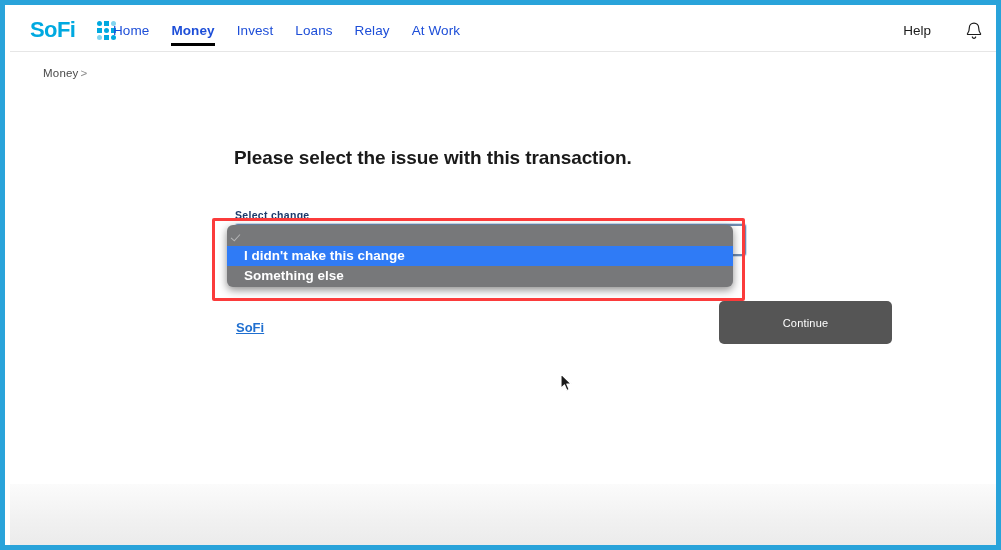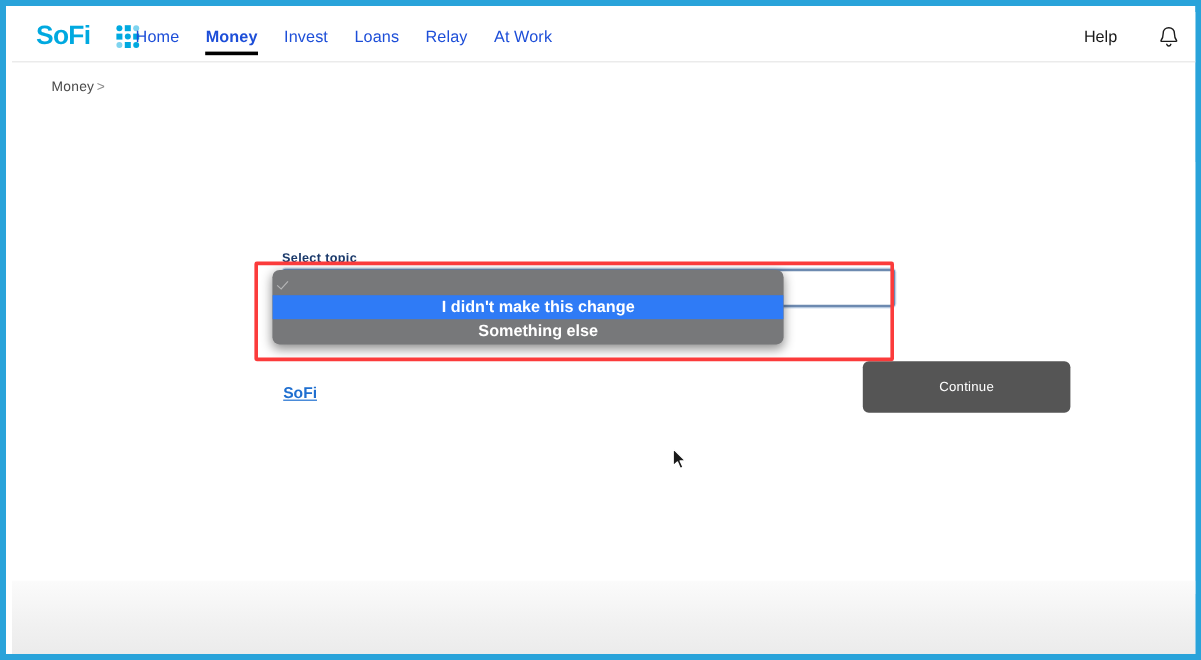--- a/index.html
+++ b/index.html
@@ -190,28 +190,27 @@
     border-radius: 2px;
     pointer-events: none;
     z-index: 40;
   }
 
   
   #dropdown {
     position: absolute;
     left: 217px;
     top: 90px;
-    width: 426px;
+    width: 506px;
     background: #77787a;
     border-radius: 6px;
     box-shadow: 0 3px 9px rgba(0,0,0,0.45);
     overflow: hidden;
     z-index: 30;
     padding: 1px 0 1px 0;
-    text-align: center;
   }
   .dd-option {
     position: relative;
     height: 20px;
     line-height: 20px;
     font-size: 13.5px;
     color: #ffffff;
     padding-left: 17px;
     white-space: nowrap;
     cursor: default;
@@ -324,22 +323,23 @@
       </div>
     </div>
 
     <div id="breadcrumb">
       <span class="crumb">Money</span><span class="sep">&gt;</span>
     </div>
 
 
     <div id="main">
 
-
-      <div id="field-label">Select topic</div>
+      <div id="question">Please select the issue with this transaction.</div>
+
+      <div id="field-label">Select change</div>
 
       <div id="select-box"></div>
 
       <div id="dropdown">
         <div class="dd-option blank selected-mark"></div>
         <div class="dd-option highlight">I didn't make this change</div>
         <div class="dd-option">Something else</div>
       </div>
 
       <div id="annotation"></div>

